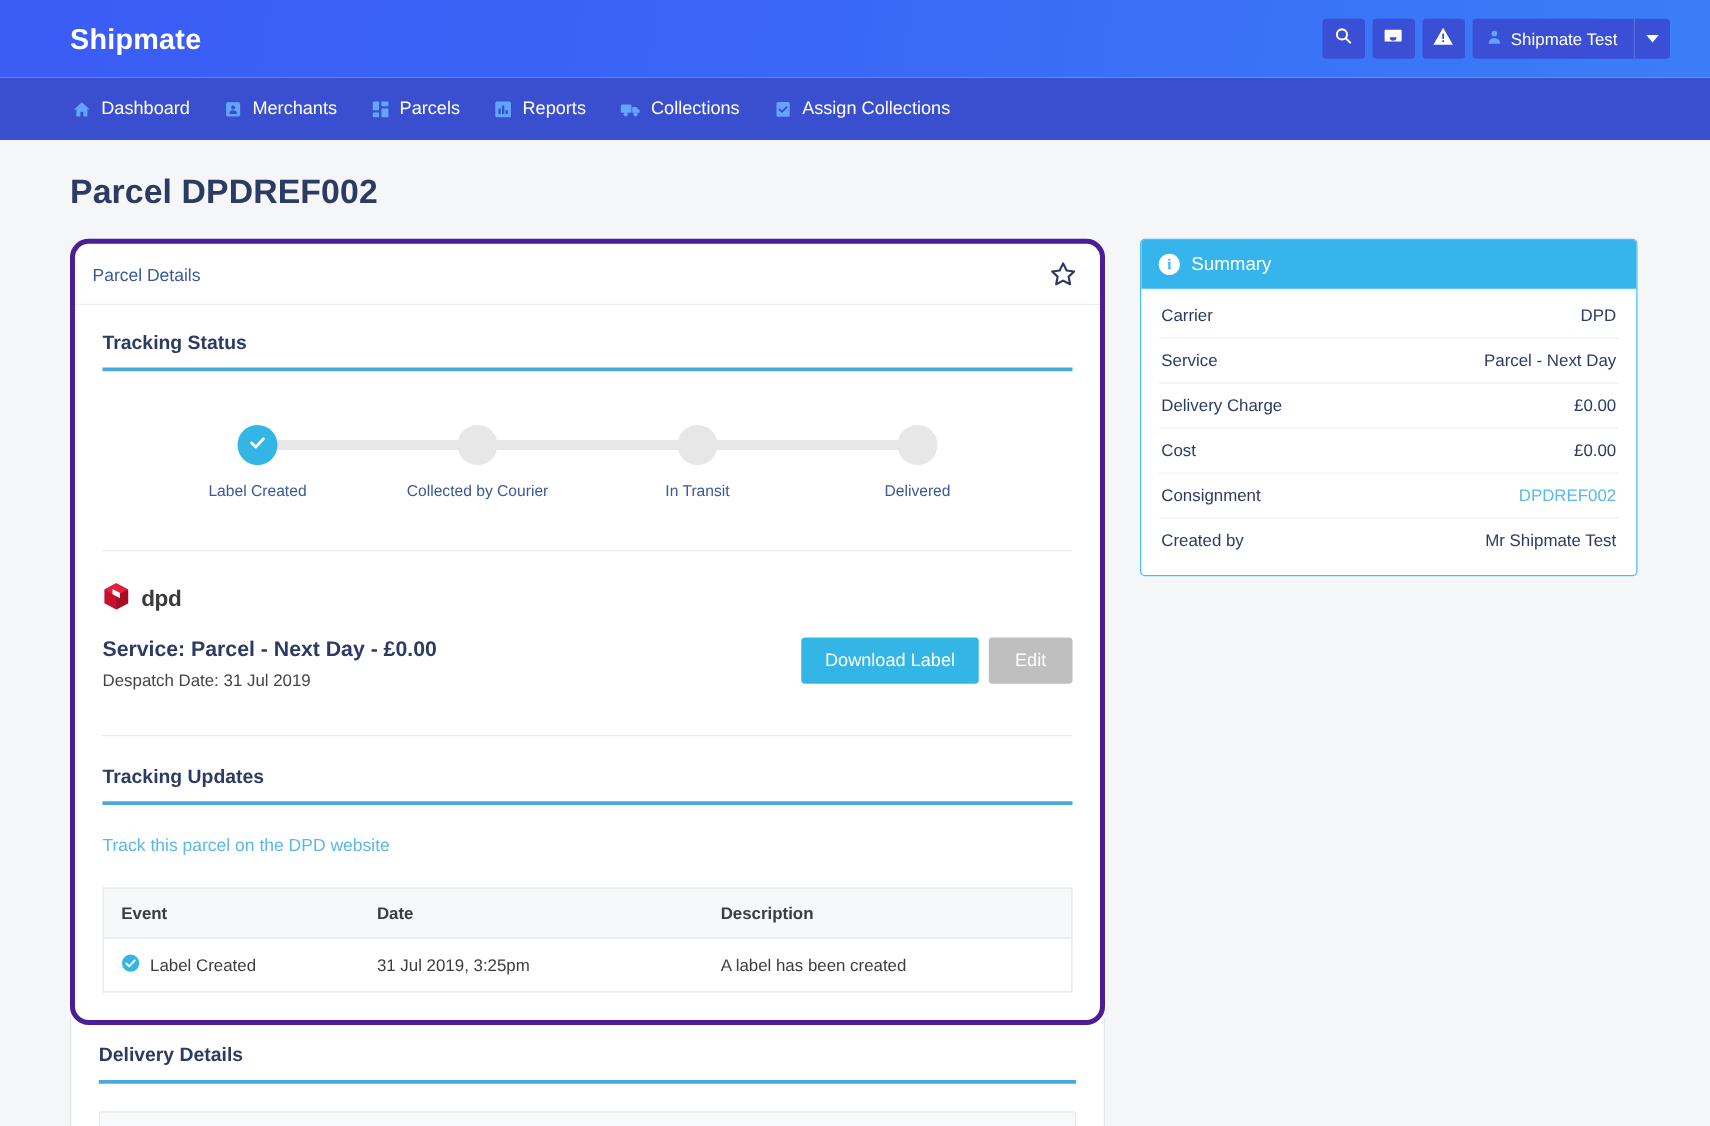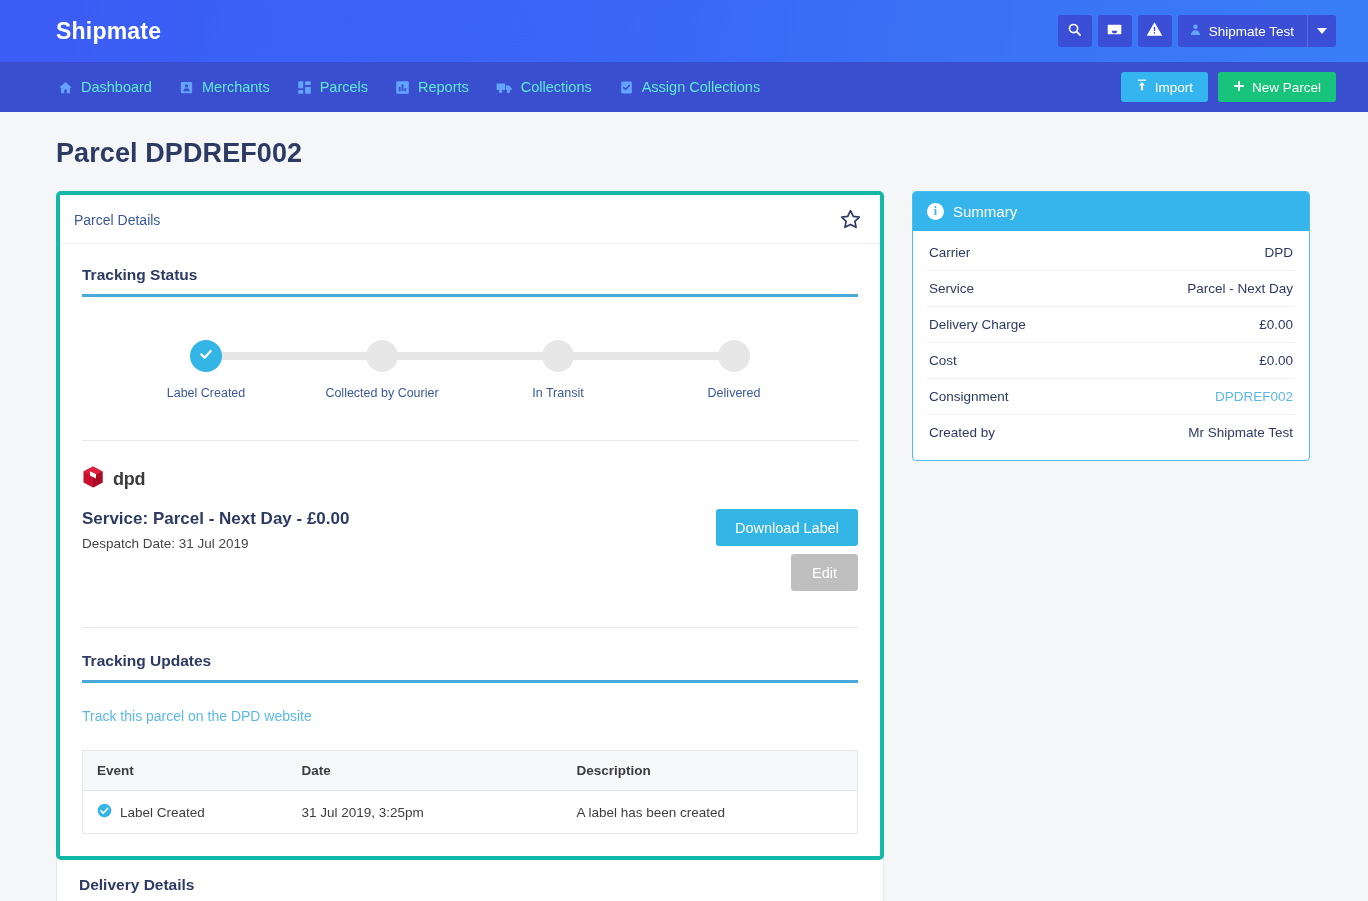--- a/index.html
+++ b/index.html
@@ -71,21 +71,21 @@
   
   .navbar {
     height: 50px;
     background: #3a4fd0;
     display: flex; align-items: center;
     padding: 0 32px 0 56px;
   }
   .nav-items { display: flex; align-items: center; gap: 23px; }
   .nav-item {
     display: flex; gap: 8px;
-    color: #5eead4;
+    color: #ffffff;
     font-size: 14.5px;
     cursor: pointer;
     padding: 4px 2px;
   }
   .nav-ico { display: flex; align-items: center; color: #63a4ff; }
   .nav-right { margin-left: auto; display: flex; align-items: center; gap: 10px; }
   .btn-import {
     background: #35b5f0;
     color: #ffffff;
     border: none;
@@ -118,22 +118,22 @@
     font-size: 27px;
     font-weight: bold;
     color: #2d3a63;
     margin: 0 0 22px 0;
     letter-spacing: .1px;
   }
   .columns { display: flex; gap: 28px; align-items: flex-start; }
   .col-main { width: 828px; flex: none; position: relative; }
   .col-side { width: 398px; flex: none; }
   .card-highlight {
-    border: 4px solid #14b8a6;
-    border-radius: 5px;
+    border: 4px solid #4c1d95;
+    border-radius: 15px;
     background: #ffffff;
     position: relative;
     z-index: 2;
   }
   .card-head {
     padding: 13px 18px 12px 14px;
     border-bottom: 1px solid #eceff3;
     display: flex; align-items: center;
   }
   .card-head-title {
@@ -191,21 +191,21 @@
   .thin-rule { height: 1px; background: #e6eaee; margin: 36px 0 24px 0; }
 
   
   .dpd-row { display: flex; align-items: center; gap: 9px; margin-bottom: 16px; }
   .dpd-word { font-size: 18px; font-weight: bold; color: #3a3a3a; letter-spacing: -.3px; }
   .service-row { display: flex; align-items: flex-start; }
   .service-line {
     font-size: 17px; font-weight: bold; color: #2d3a63; margin: 0 0 7px 0;
   }
   .despatch-line { font-size: 13.5px; color: #454545; }
-  .service-actions { margin-left: auto; display: flex; gap: 8px; align-items: flex-end; flex-direction: column; }
+  .service-actions { margin-left: auto; display: flex; gap: 8px; align-items: flex-start; }
   .btn-download {
     background: #33b5e5; color: #ffffff; border: none;
     border-radius: 3px; height: 37px; padding: 0 19px;
     font-size: 14.5px; font-family: inherit; cursor: pointer;
   }
   .btn-edit {
     background: #bfbfbf; color: #ffffff; border: none;
     border-radius: 3px; height: 37px; padding: 0 21px;
     font-size: 14.5px; font-family: inherit; cursor: pointer;
   }
@@ -407,40 +407,20 @@
         <svg width="15" height="15" viewBox="0 0 24 24" fill="#63a4ff">
           <rect x="3.5" y="2.5" width="17" height="19" rx="2"></rect>
           <path d="M7.5 12.2l3 3 6-6.2" stroke="#3a4fd0" stroke-width="2.4" fill="none" stroke-linecap="round" stroke-linejoin="round"></path>
         </svg>
       </span>
       <span>Assign Collections</span>
     </div>
 
   </div>
 
-  <div class="nav-right">
-    <button class="btn-import">
-      <span>
-        <svg width="12" height="13" viewBox="0 0 20 22" fill="#fff">
-          <rect x="3" y="1" width="14" height="2"></rect>
-          <path d="M10 5 l5 6h-3.2v8h-3.6v-8H5z"></path>
-        </svg>
-      </span>
-      <span>Import</span>
-    </button>
-    <button class="btn-newparcel">
-      <span>
-        <svg width="12" height="12" viewBox="0 0 20 20" fill="#fff">
-          <rect x="8.4" y="2" width="3.2" height="16"></rect>
-            <rect x="2" y="8.4" width="16" height="3.2"></rect>
-        </svg>
-      </span>
-      <span>New Parcel</span>
-    </button>
-  </div>
 </div>
 
 <div class="page">
   <h1 class="page-title">Parcel DPDREF002</h1>
 
   <div class="columns">
 
     <div class="col-main">
 
       <div class="card-highlight">

